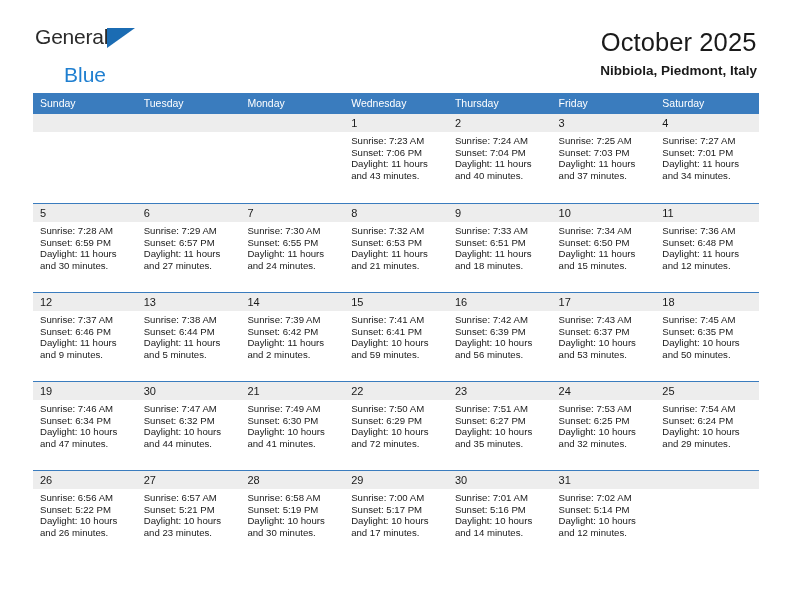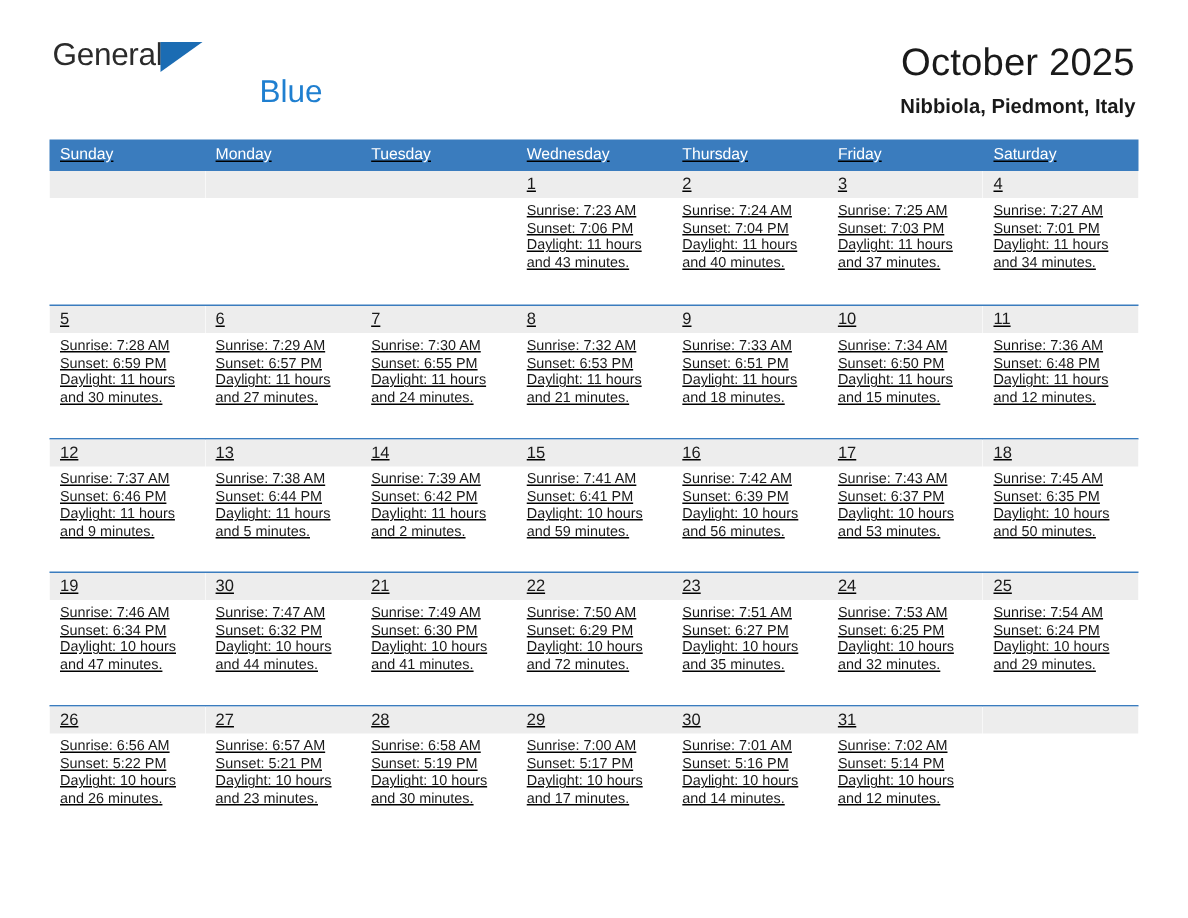--- a/index.html
+++ b/index.html
@@ -42,22 +42,21 @@
     letter-spacing: -0.2px;
     line-height: 20px;
     display: block;
   }
   .logo-line2 {
     font-size: 21px;
     color: #1f7fd0;
     line-height: 21px;
     display: block;
     padding-left: 29px;
-    margin-top: 4px;
-    text-align: right;
+    margin-top: 17px;
   }
   .logo-triangle {
     position: absolute;
     left: 74px;
     top: 1px;
     width: 0;
     height: 0;
     border-left: 28px solid #1b6cb3;
     border-bottom: 20px solid transparent;
   }
@@ -77,21 +76,20 @@
     font-size: 13.5px;
     color: #1a1a1a;
     line-height: 20px;
     margin: 4px 0 0 0;
     font-weight: bold;
   }
 
   
   .calendar {
     width: 726px;
-    text-decoration: underline;
   }
   .weekday-row {
     display: flex;
     background: #3a7cbe;
     height: 21px;
   }
   .weekday {
     flex: 1 1 0;
     color: #ffffff;
     font-size: 10.5px;
@@ -150,22 +148,22 @@
     </div>
     <div class="title-block">
       <h1 class="cal-title">October 2025</h1>
       <div class="cal-subtitle">Nibbiola, Piedmont, Italy</div>
     </div>
   </div>
 
   <div class="calendar">
     <div class="weekday-row">
       <div class="weekday">Sunday</div>
+      <div class="weekday">Tuesday</div>
       <div class="weekday">Monday</div>
-      <div class="weekday">Tuesday</div>
       <div class="weekday">Wednesday</div>
       <div class="weekday">Thursday</div>
       <div class="weekday">Friday</div>
       <div class="weekday">Saturday</div>
     </div>
 
     <div class="week-row first">
       <div class="day-cell empty">
         <div class="day-number"></div>
       </div>

